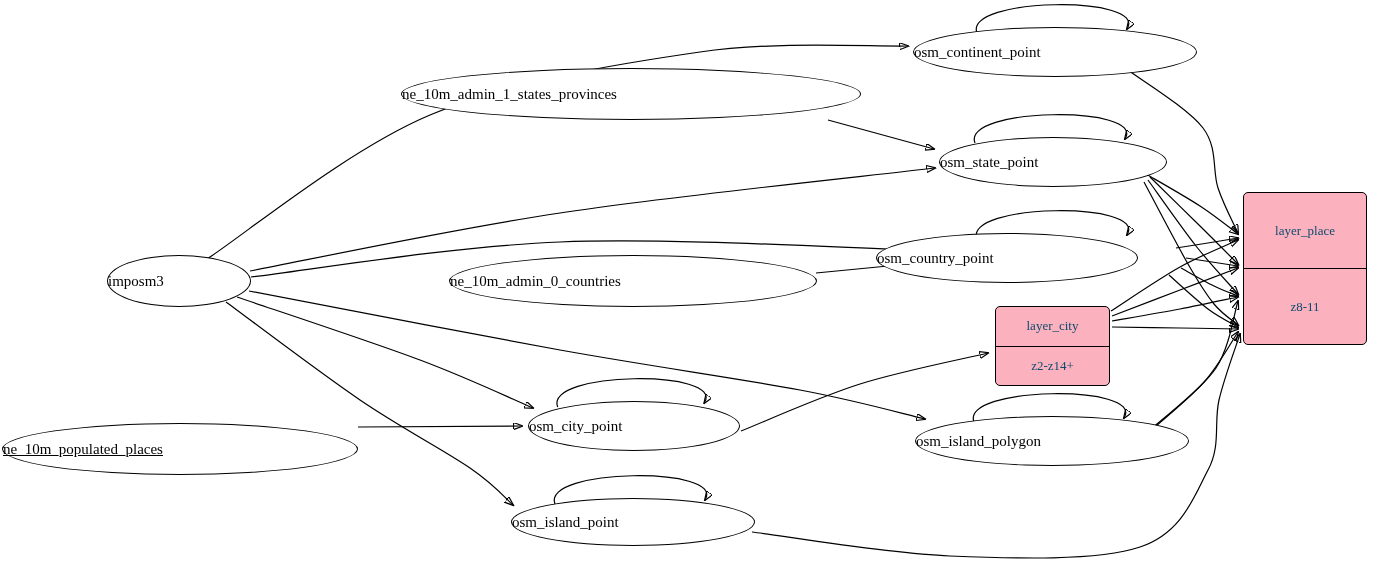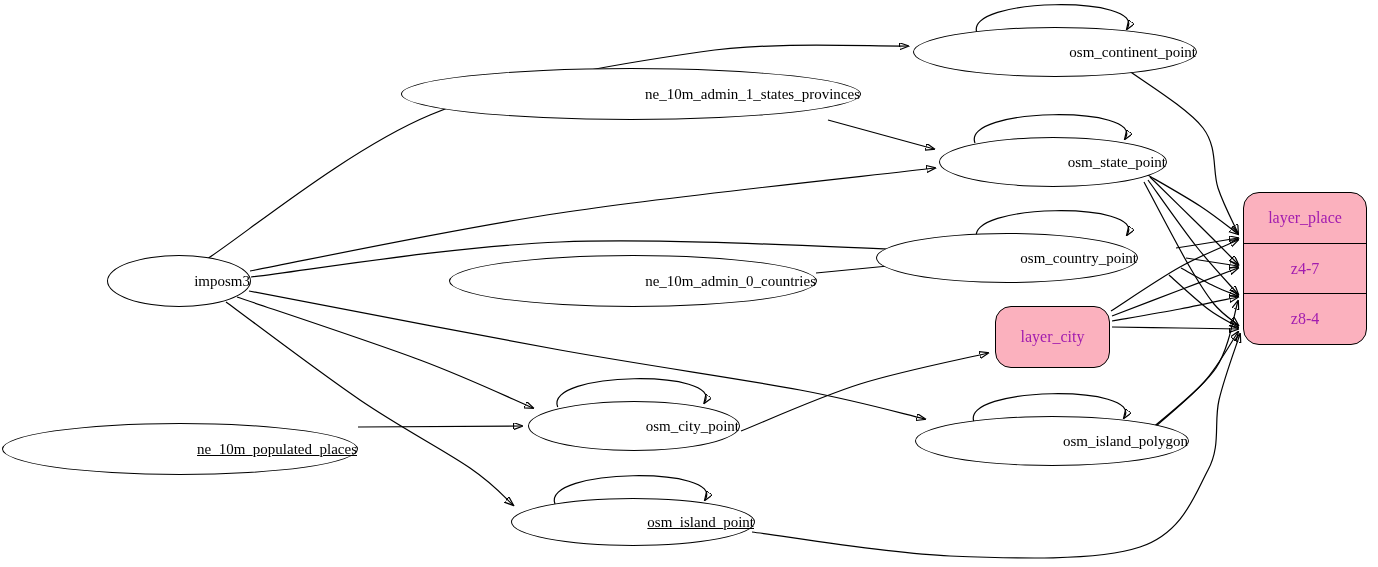--- a/index.html
+++ b/index.html
@@ -3,28 +3,28 @@
 <meta charset="utf-8">
 <style>
   html,body{margin:0;padding:0;background:#ffffff;}
   .canvas{
     position:relative;width:1378px;height:567px;background:#ffffff;
     font-family:"Liberation Serif","DejaVu Serif",serif;overflow:hidden;
   }
   .edge-layer{position:absolute;left:0;top:0;width:1378px;height:567px;}
   .edge-layer path{fill:none;stroke:#000;stroke-width:1.2px;}
   .node{
-    position:absolute;display:flex;align-items:center;justify-content:flex-end;
+    position:absolute;display:flex;align-items:center;justify-content:flex-start;
     box-sizing:border-box;background:#ffffff;border:1.3px solid #000;
     border-radius:50%;font-size:15px;color:#000;white-space:nowrap;
   }
   .record{
     position:absolute;display:flex;flex-direction:column;box-sizing:border-box;
-    border:1.8px solid #000;border-radius:16px;overflow:hidden;
-    font-size:16px;color:#a21caf;
+    border:1.8px solid #000;border-radius:5px;overflow:hidden;
+    font-size:13px;color:#0c4a6e;
   }
   .record .row{
     flex:1;display:flex;align-items:center;justify-content:center;
     border-top:1.4px solid #000;white-space:nowrap;
   }
   .record .row:first-child{border-top:none;}
 </style>
 </head>
 <body>
 
@@ -91,25 +91,25 @@
       </div>
       <div class="node" style="left: 876px; top: 233px; width: 262px; height: 50px;">
         <span>osm_country_point</span>
       </div>
       <div class="node" style="left: 528px; top: 401px; width: 212px; height: 50px;">
         <span>osm_city_point</span>
       </div>
       <div class="node" style="left: 915px; top: 416px; width: 274px; height: 50px;">
         <span>osm_island_polygon</span>
       </div>
-      <div class="node" style="left: 511px; top: 498px; width: 244px; height: 48px; text-decoration: underline;">
+      <div class="node" style="left: 511px; top: 498px; width: 244px; height: 48px;">
         <span>osm_island_point</span>
       </div>
-      <div class="record" style="left: 995px; top: 306px; width: 115px; height: 62px; background: rgb(251, 177, 190);">
+      <div class="record" style="left: 995px; top: 306px; width: 115px; height: 80px; background: rgb(251, 177, 190);">
         <div class="row">layer_city</div>
+        <div class="row">z2-z14+</div>
       </div>
       <div class="record" style="left: 1243px; top: 192px; width: 124px; height: 153px; background: rgb(251, 177, 190);">
         <div class="row">layer_place</div>
-        <div class="row">z4-7</div>
-        <div class="row">z8-4</div>
+        <div class="row">z8-11</div>
       </div>
     </div>
 </div>
 
 </body></html>

